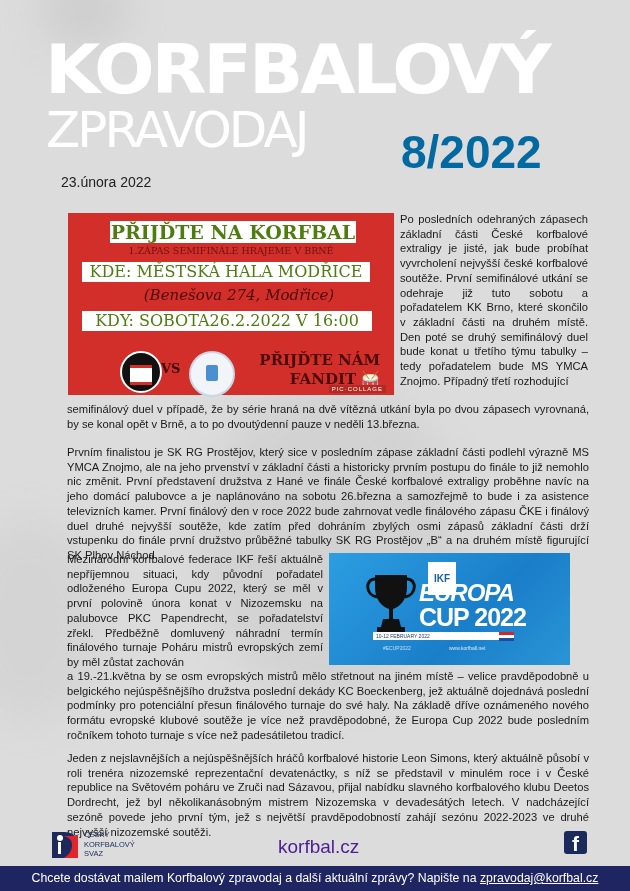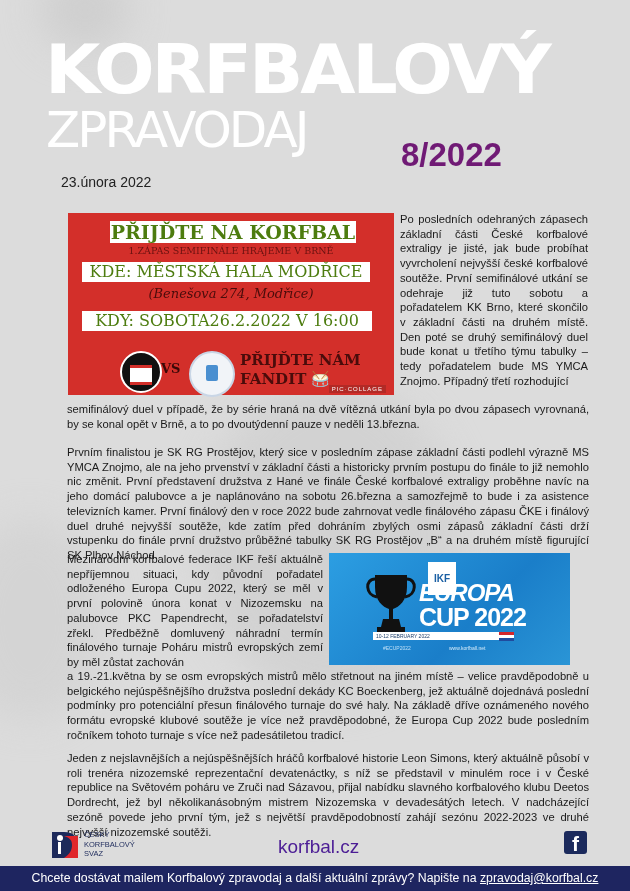--- a/index.html
+++ b/index.html
@@ -1,42 +1,42 @@
 <!DOCTYPE html>
 <html><head>
 <meta charset="utf-8">
 <style>
   html, body { margin:0; padding:0; }
   body { width:630px; height:891px; overflow:hidden; font-family:"Liberation Sans", sans-serif; }
   .page { position:relative; width:630px; height:891px; background:#dcdcdc; overflow:hidden; }
   .bg-blob { position:absolute; border-radius:50%; background:#cfcfcf; filter:blur(18px); }
   .masthead-1 { position:absolute; left:45px; top:36px; font-family:"DejaVu Sans", sans-serif; font-weight:bold; font-size:68px; letter-spacing:-3px; color:#ffffff; line-height:1; transform:scaleX(1.05); transform-origin:left; }
   .masthead-2 { position:absolute; left:46px; top:105px; font-family:"DejaVu Sans", sans-serif; font-size:50px; letter-spacing:-3px; color:#ffffff; line-height:1; }
-  .issue { position:absolute; left:401px; top:138px; font-family:"Liberation Sans", sans-serif; font-weight:bold; font-size:33px; color:#701a75; line-height:1; }
+  .issue { position:absolute; left:401px; top:129px; font-family:"Liberation Sans", sans-serif; font-weight:bold; font-size:46px; color:#0369a1; line-height:1; }
   .date { position:absolute; left:61px; top:174px; font-size:14px; color:#222; }
   .text { font-family:"Liberation Sans", sans-serif; font-size:11.2px; line-height:14.7px; color:#1a1a1a; text-align:justify; }
   .p-side1 { position:absolute; left:400px; top:212px; width:188px; }
   .p-full1 { position:absolute; left:67px; top:402px; width:522px; }
   .p-full2 { position:absolute; left:67px; top:445px; width:522px; }
   .p-side2 { position:absolute; left:67px; top:552px; width:256px; }
   .p-full3 { position:absolute; left:67px; top:669px; width:522px; }
   .p-full4 { position:absolute; left:67px; top:751px; width:522px; }
   .poster { position:absolute; left:68px; top:213px; width:326px; height:182px; background:#d32f2a; }
   .poster .bar { position:absolute; background:#fff; color:#4d7c0f; font-family:"DejaVu Serif", serif; text-align:center; white-space:nowrap; }
   .poster .b1 { left:42px; top:8px; width:246px; height:22px; font-size:19px; line-height:22px; font-weight:bold; }
   .poster .sub1 { position:absolute; left:0; width:326px; top:32px; text-align:center; font-family:"DejaVu Serif", serif; font-size:9.5px; color:#6a1210; }
   .poster .b2 { left:14px; top:49px; width:288px; height:20px; font-size:16px; line-height:20px; }
-  .poster .sub2 { position:absolute; left:0; width:326px; top:73px; text-align:center; font-family:"DejaVu Serif", serif; font-style:italic; font-size:13px; color:#4a0c0b; }
+  .poster .sub2 { position:absolute; left:0; width:326px; top:73px; text-align:center; font-family:"DejaVu Serif", serif; font-style:italic; font-size:15px; color:#4a0c0b;padding-left:8px; }
   .poster .b3 { left:14px; top:98px; width:290px; height:20px; font-size:16px; line-height:20px; }
   .poster .logo1 { position:absolute; left:52px; top:138px; width:38px; height:38px; border-radius:50%; background:#111; border:2px solid #fff; }
   .poster .logo1 span { position:absolute; left:8px; top:12px; width:22px; height:14px; background:#fff; border-top:3px solid #d32f2a; border-bottom:3px solid #d32f2a; }
   .poster .vs { position:absolute; left:93px; top:148px; font-family:"DejaVu Serif", serif; font-weight:bold; font-size:13px; color:#3a0807; }
   .poster .logo2 { position:absolute; left:121px; top:138px; width:42px; height:42px; border-radius:50%; background:#f1f4f8; border:2px solid #c9d6e6; }
   .poster .logo2 span { position:absolute; left:15px; top:12px; width:12px; height:16px; background:#4a8fd0; border-radius:2px; }
-  .poster .fandit { position:absolute; left:172px; top:138px; width:140px; text-align:left; font-family:"DejaVu Serif", serif; font-weight:bold; font-size:15px; color:#4a0c0b; line-height:19px; }
+  .poster .fandit { position:absolute; left:172px; top:138px; width:140px; text-align:right; font-family:"DejaVu Serif", serif; font-weight:bold; font-size:15px; color:#4a0c0b; line-height:19px; }
   .poster .pic { position:absolute; right:8px; bottom:2px; font-size:6px; color:#fff; background:#b22a26; padding:1px 3px; letter-spacing:1px; }
   .europa { position:absolute; left:329px; top:553px; width:241px; height:112px; background:linear-gradient(135deg,#2c9ee2,#1a7ec9 60%,#2a95d6); overflow:hidden; }
   .europa .ikf { position:absolute; left:99px; top:9px; background:#fff; color:#1a5fa3; font-weight:bold; font-size:10px; padding:10px 6px; line-height:13px; }
   .europa .t1 { position:absolute; left:90px; top:28px; color:#fff; font-size:24px; font-weight:bold; line-height:1; letter-spacing:-1px;font-style:italic; }
   .europa .t2 { position:absolute; left:90px; top:52px; color:#fff; font-size:25px; font-weight:bold; line-height:1; letter-spacing:-1px; }
   .europa .strip { position:absolute; left:44px; top:79px; width:135px; height:8px; background:#fff; color:#1a3d6a; font-size:5px; line-height:8px; padding-left:3px; }
   .europa .flag { position:absolute; left:170px; top:79px; width:15px; height:9px; background:linear-gradient(#d3262b 33%,#fff 33%,#fff 66%,#1f4b9e 66%); }
   .europa .hash { position:absolute; left:54px; top:92px; color:#bfe0f7; font-size:5px; }
   .europa .web { position:absolute; left:120px; top:92px; color:#d7ecfa; font-size:5px; }
   .europa .cup { position:absolute; left:36px; top:18px; width:52px; height:70px; }

